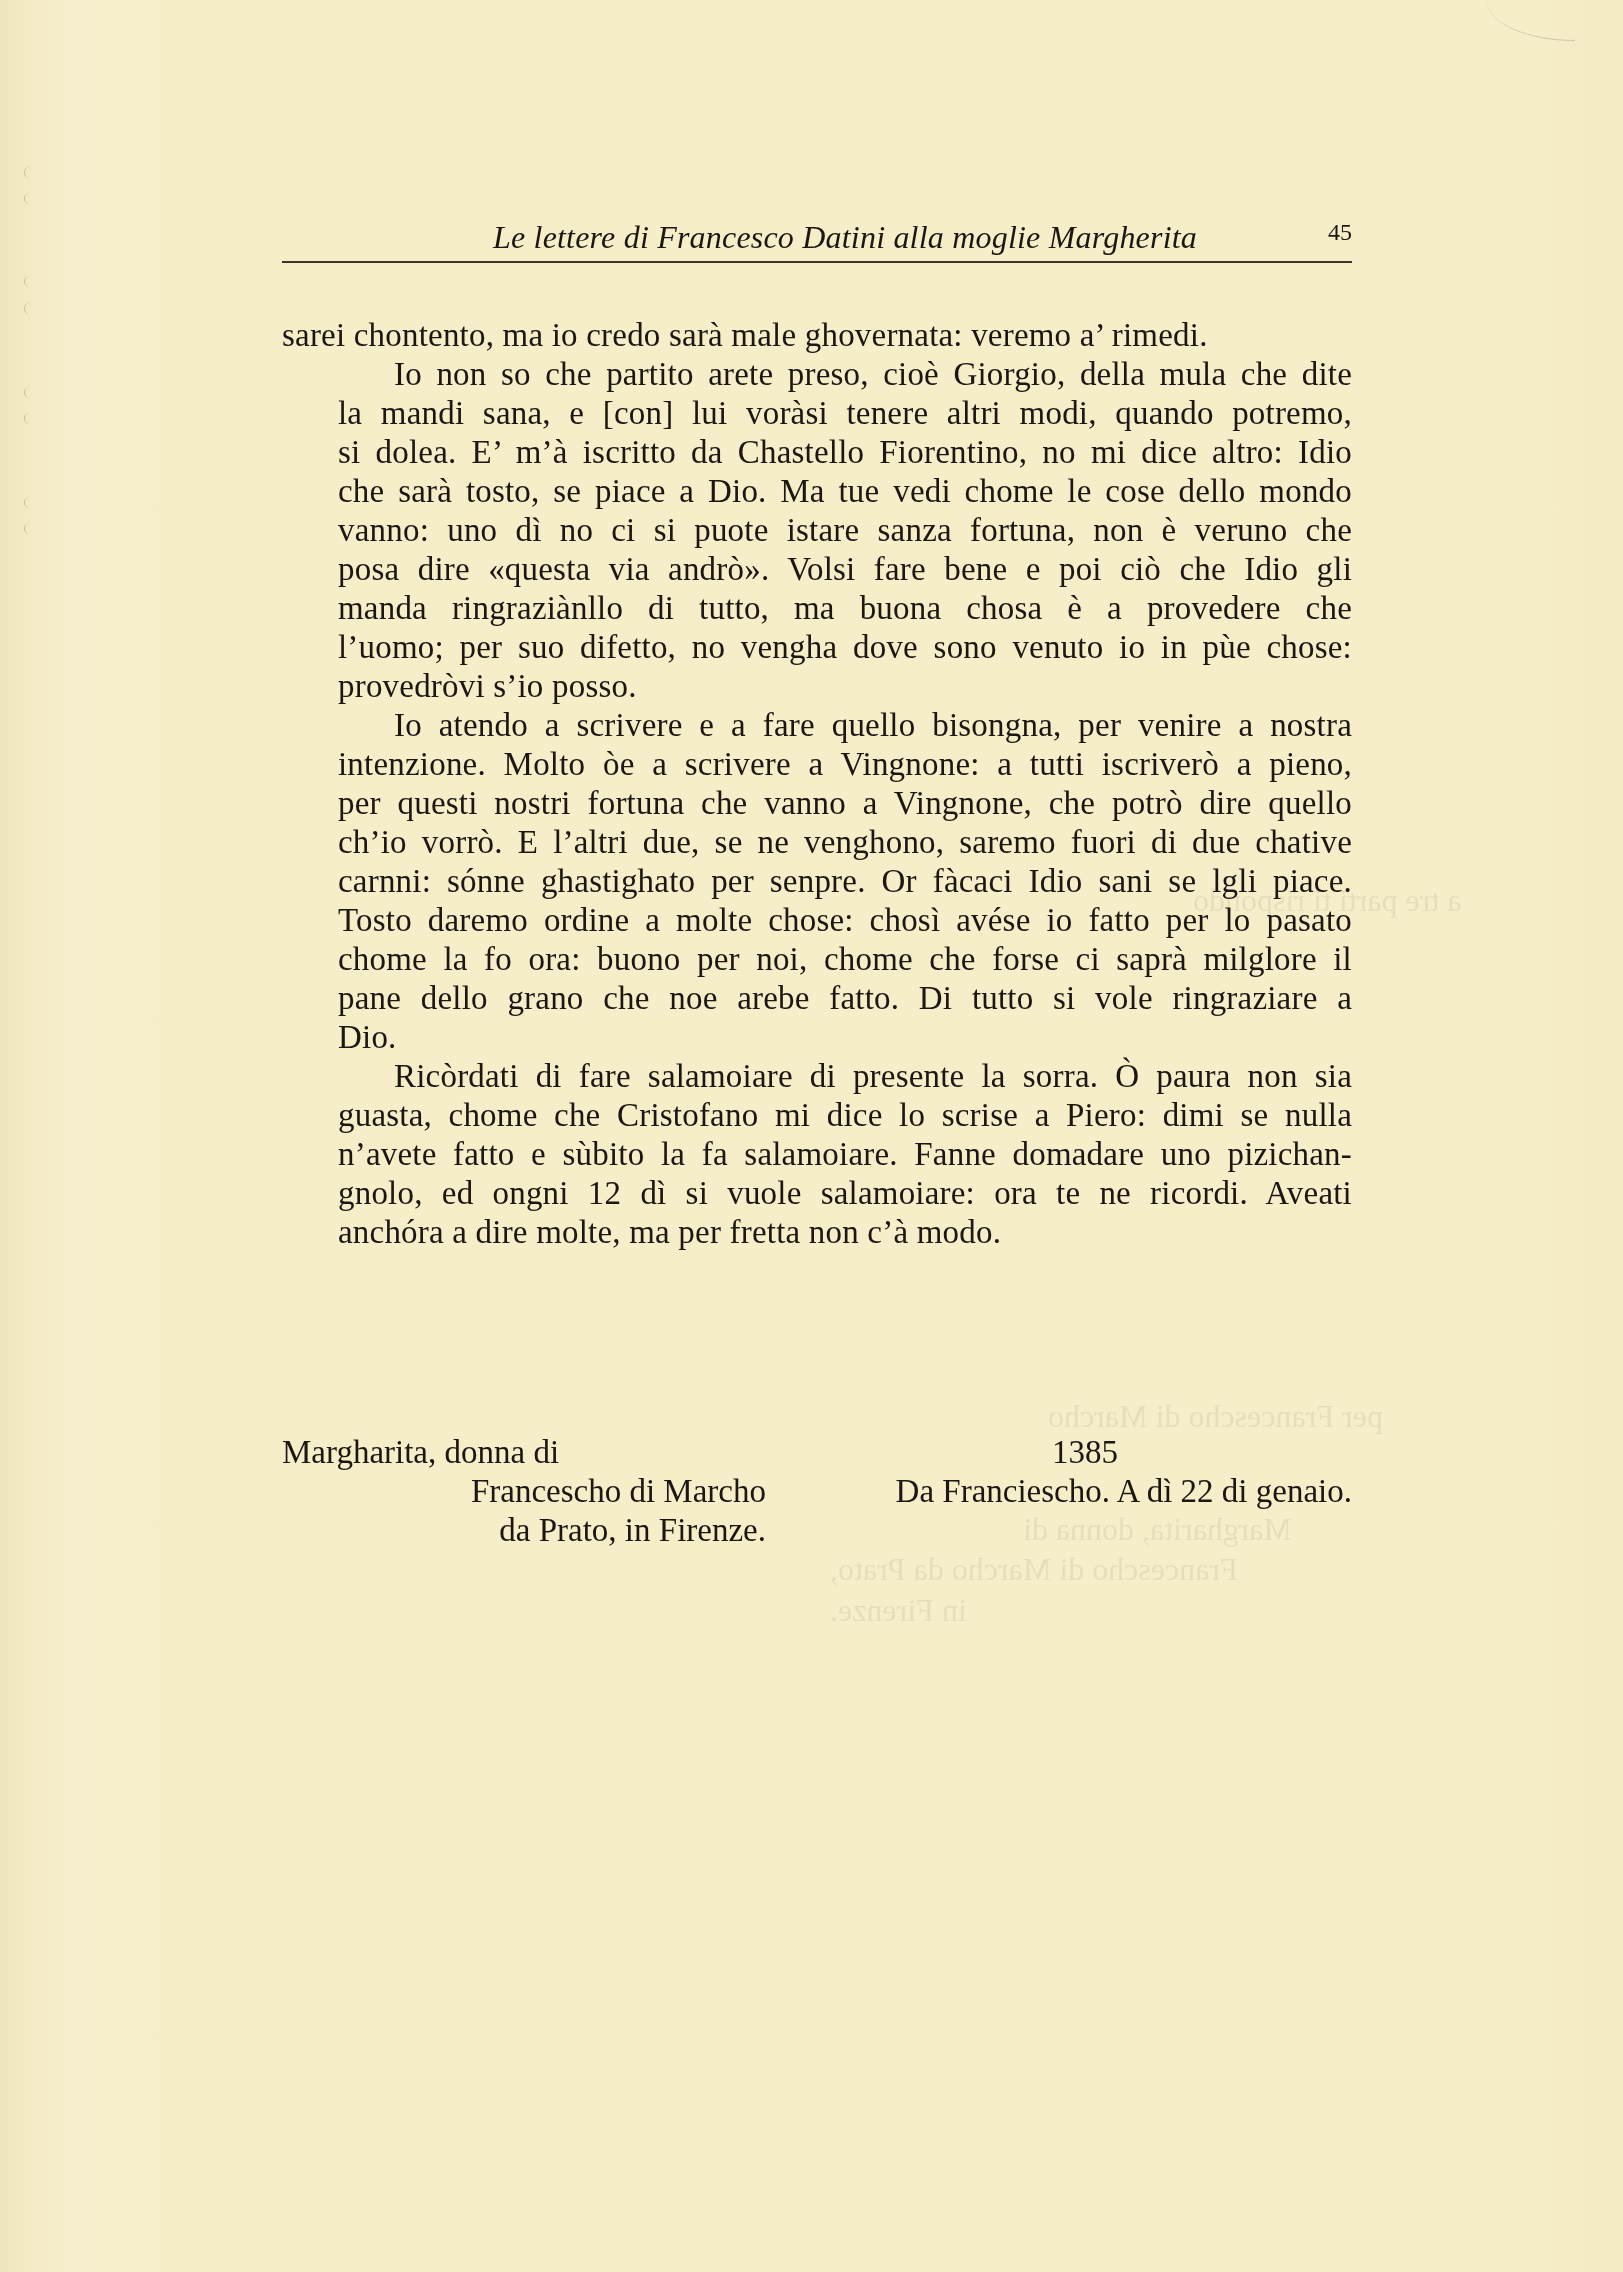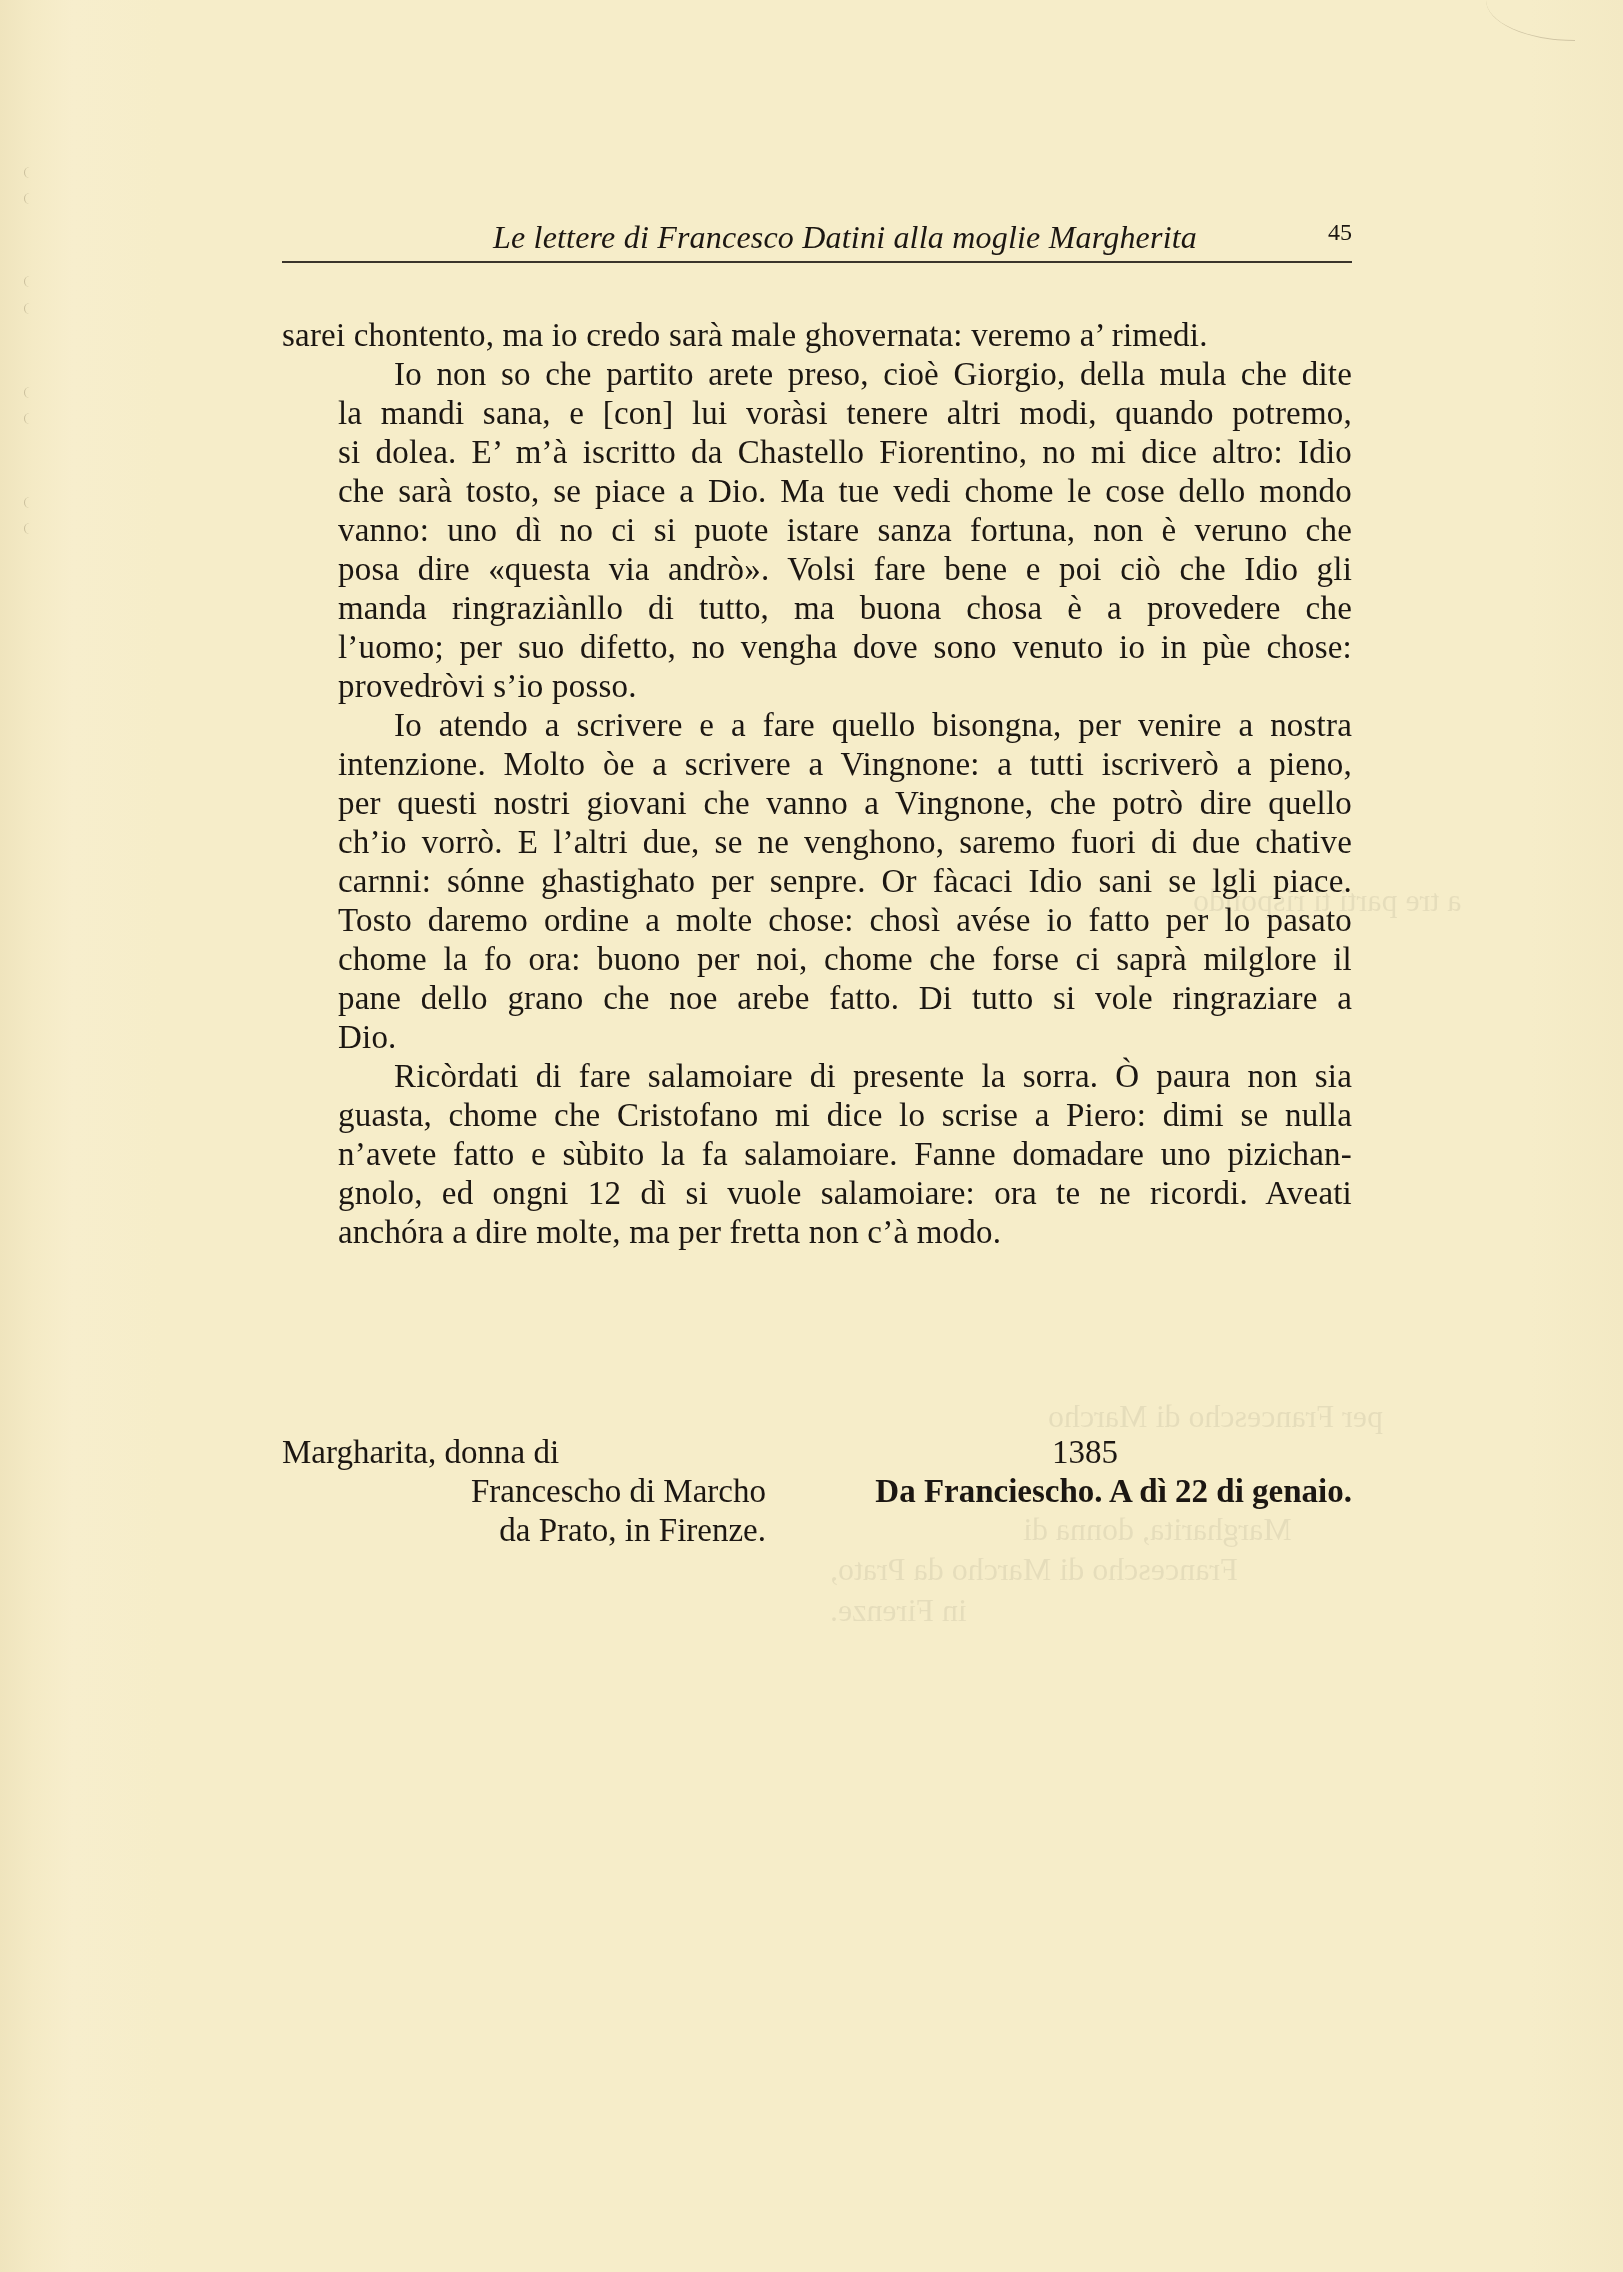--- a/index.html
+++ b/index.html
@@ -51,21 +51,21 @@
   .sign-block {
     position: absolute; left: 282px; top: 1433px; width: 1070px;
     font-size: 33px; line-height: 39px;
   }
   .addr-col { position: absolute; left: 0; top: 0; width: 484px; }
   .addr-line { display: block; white-space: nowrap; }
   .addr-1 { text-align: left; }
   .addr-2, .addr-3 { text-align: right; }
   .date-col { position: absolute; left: 536px; top: 0; width: 534px; }
   .date-year { display: block; text-align: center; }
-  .date-line { display: block; text-align: right; white-space: nowrap; font-weight: bold; }
+  .date-line { display: block; text-align: right; white-space: nowrap; }
   .ghost {
     position: absolute; color: #1c1712; opacity: 0.07; font-size: 32px;
     transform: scaleX(-1); white-space: nowrap;
     font-family: "Liberation Serif", serif;
   }
 </style>
 </head>
 <body>
 
 <div class="page">
@@ -103,21 +103,21 @@
     <span class="line">che sarà tosto, se piace a Dio. Ma tue vedi chome le cose dello mondo</span>
     <span class="line">vanno: uno dì no ci si puote istare sanza fortuna, non è veruno che</span>
     <span class="line">posa dire «questa via andrò». Volsi fare bene e poi ciò che Idio gli</span>
     <span class="line">manda ringraziànllo di tutto, ma buona chosa è a provedere che</span>
     <span class="line">l’uomo; per suo difetto, no vengha dove sono venuto io in pùe chose:</span>
     <span class="line last">provedròvi s’io posso.</span>
   </p>
   <p>
     <span class="line" style="padding-left:56px">Io atendo a scrivere e a fare quello bisongna, per venire a nostra</span>
     <span class="line">intenzione. Molto òe a scrivere a Vingnone: a tutti iscriverò a pieno,</span>
-    <span class="line">per questi nostri giovani che vanno a Vingnone, che potrò dire quello</span>
+    <span class="line">per questi nostri fortuna che vanno a Vingnone, che potrò dire quello</span>
     <span class="line">ch’io vorrò. E l’altri due, se ne venghono, saremo fuori di due chative</span>
     <span class="line">carnni: sónne ghastighato per senpre. Or fàcaci Idio sani se lgli piace.</span>
     <span class="line">Tosto daremo ordine a molte chose: chosì avése io fatto per lo pasato</span>
     <span class="line">chome la fo ora: buono per noi, chome che forse ci saprà milglore il</span>
     <span class="line">pane dello grano che noe arebe fatto. Di tutto si vole ringraziare a</span>
     <span class="line last">Dio.</span>
   </p>
   <p>
     <span class="line" style="padding-left:56px">Ricòrdati di fare salamoiare di presente la sorra. Ò paura non sia</span>
     <span class="line">guasta, chome che Cristofano mi dice lo scrise a Piero: dimi se nulla</span>

